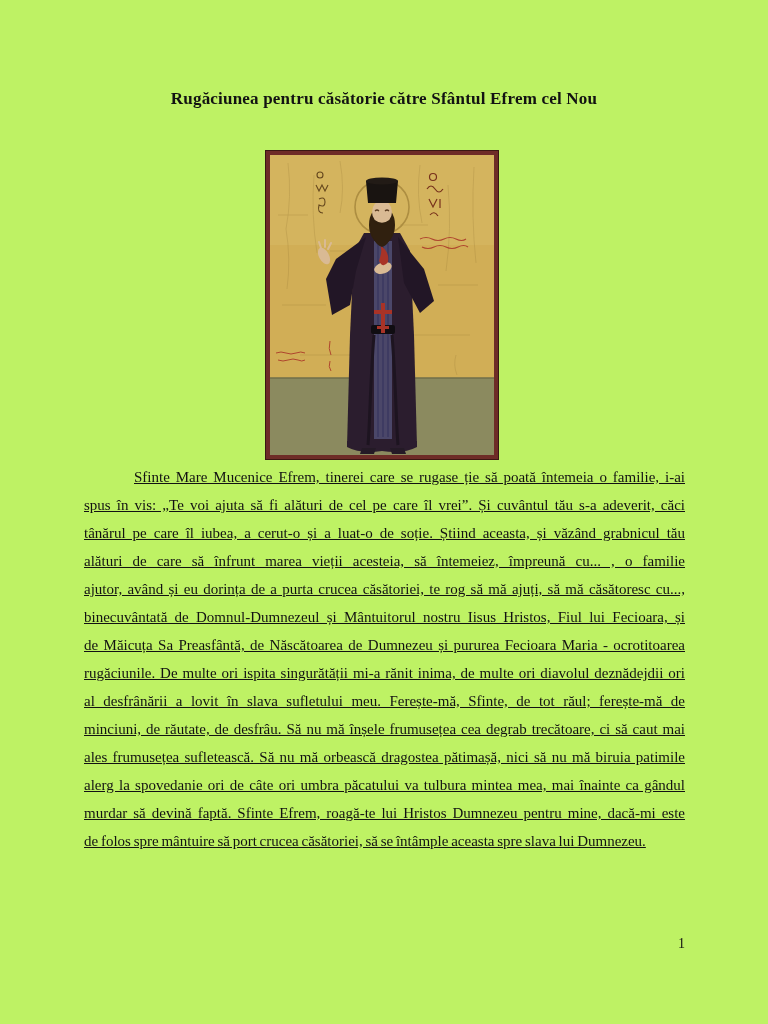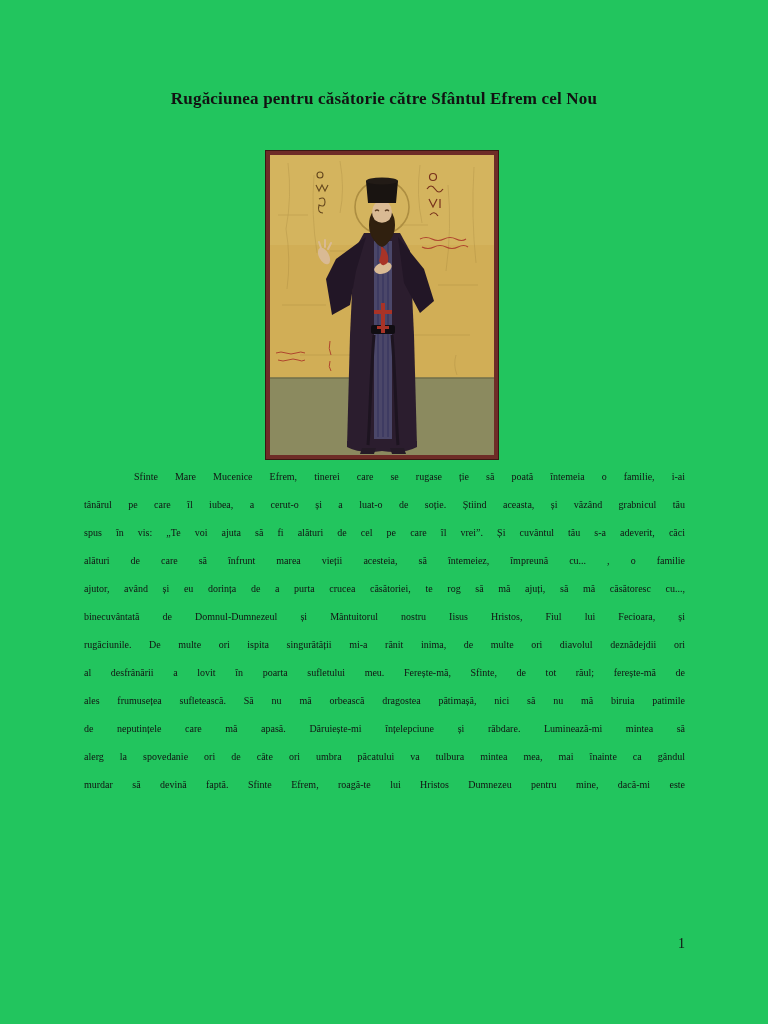--- a/index.html
+++ b/index.html
@@ -1,20 +1,20 @@
 <!DOCTYPE html>
 <html style="--gold: #d1ae56; --gold-light: #e0c677; --ground: #8b8a5f; --ground-seam: #6f6e4a; --frame: #6e2c27; --frame-dark: #3a1712; --robe: #2b1d2e; --robe-shadow: #221626; --inner-robe: #4b4769; --halo: #a98a3e; --skin: #d9ba94; --beard: #30200f; --hat: #191411; --red: #a93327;"><head>
 <meta charset="utf-8">
 <style>
   html,body{margin:0;padding:0;background:#e9e9e9;}
   .page{
     position:relative;
     width:768px;height:1024px;
     margin:0 auto;
-    background:#22c55e;
+    background:#bef264;
     font-family:"Liberation Serif","DejaVu Serif",serif;
     color:#121212;
     overflow:hidden;
   }
   .title{
     position:absolute;
     left:0;top:89px;
     width:768px;
     margin:0;
     text-align:center;
@@ -29,22 +29,23 @@
     margin:0;
     border:4px solid var(--frame,#6e2c27);
     box-shadow:0 0 0 1px var(--frame-dark,#3a1712);
     background:var(--gold,#d1ae56);
   }
   .icon-frame svg{display:block;}
   .prayer{
     position:absolute;
     left:84px;top:463px;
     width:601px;
-    font-size:10px;
+    font-size:15px;
     word-spacing:-1px;
+    text-decoration:underline;
   }
   .prayer .line{
     height:28px;
     line-height:28px;
     text-align:justify;
     text-align-last:justify;
     white-space:nowrap;
     overflow:hidden;
   }
   .prayer .line.first{text-indent:50px;}
@@ -165,28 +166,30 @@
       <g class="s-red" fill="none" stroke-width="1" opacity="0.85">
         <path d="M6,198 q5,-2 10,0 q5,2 10,0 q5,-2 9,0"></path>
         <path d="M8,205 q5,2 10,0 q5,-2 10,0 q4,2 7,0"></path>
         <path d="M60,186 q-2,8 1,14 M60,206 q-2,6 1,10"></path>
       </g>
     </svg>
   </figure>
 
   <div class="prayer">
       <div class="line first">Sfinte Mare Mucenice Efrem, tinerei care se rugase ție să poată întemeia o familie, i-ai</div>
+      <div class="line">spus în vis: „Te voi ajuta să fi alături de cel pe care îl vrei”. Și cuvântul tău s-a adeverit, căci</div>
       <div class="line">tânărul pe care îl iubea, a cerut-o și a luat-o de soție. Știind aceasta, și văzând grabnicul tău</div>
-      <div class="line">spus în vis: „Te voi ajuta să fi alături de cel pe care îl vrei”. Și cuvântul tău s-a adeverit, căci</div>
       <div class="line">alături de care să înfrunt marea vieții acesteia, să întemeiez, împreună cu... , o familie</div>
       <div class="line">ajutor, având și eu dorința de a purta crucea căsătoriei, te rog să mă ajuți, să mă căsătoresc cu...,</div>
       <div class="line">binecuvântată de Domnul-Dumnezeul și Mântuitorul nostru Iisus Hristos, Fiul lui Fecioara, și</div>
+      <div class="line">de Măicuța Sa Preasfântă, de Născătoarea de Dumnezeu și pururea Fecioara Maria - ocrotitoarea</div>
       <div class="line">rugăciunile. De multe ori ispita singurătății mi-a rănit inima, de multe ori diavolul deznădejdii ori</div>
-      <div class="line">al desfrânării a lovit în poarta sufletului meu. Ferește-mă, Sfinte, de tot răul; ferește-mă de</div>
+      <div class="line">al desfrânării a lovit în slava sufletului meu. Ferește-mă, Sfinte, de tot răul; ferește-mă de</div>
+      <div class="line">minciuni, de răutate, de desfrâu. Să nu mă înșele frumusețea cea degrab trecătoare, ci să caut mai</div>
       <div class="line">ales frumusețea sufletească. Să nu mă orbească dragostea pătimașă, nici să nu mă biruia patimile</div>
-      <div class="line">de neputințele care mă apasă. Dăruiește-mi înțelepciune și răbdare. Luminează-mi mintea să</div>
       <div class="line">alerg la spovedanie ori de câte ori umbra păcatului va tulbura mintea mea, mai înainte ca gândul</div>
       <div class="line">murdar să devină faptă. Sfinte Efrem, roagă-te lui Hristos Dumnezeu pentru mine, dacă-mi este</div>
+      <div class="line last">de folos spre mântuire să port crucea căsătoriei, să se întâmple aceasta spre slava lui Dumnezeu.</div>
     </div>
 
   <div class="page-number">1</div>
 
 </div>
 
 </body></html>

